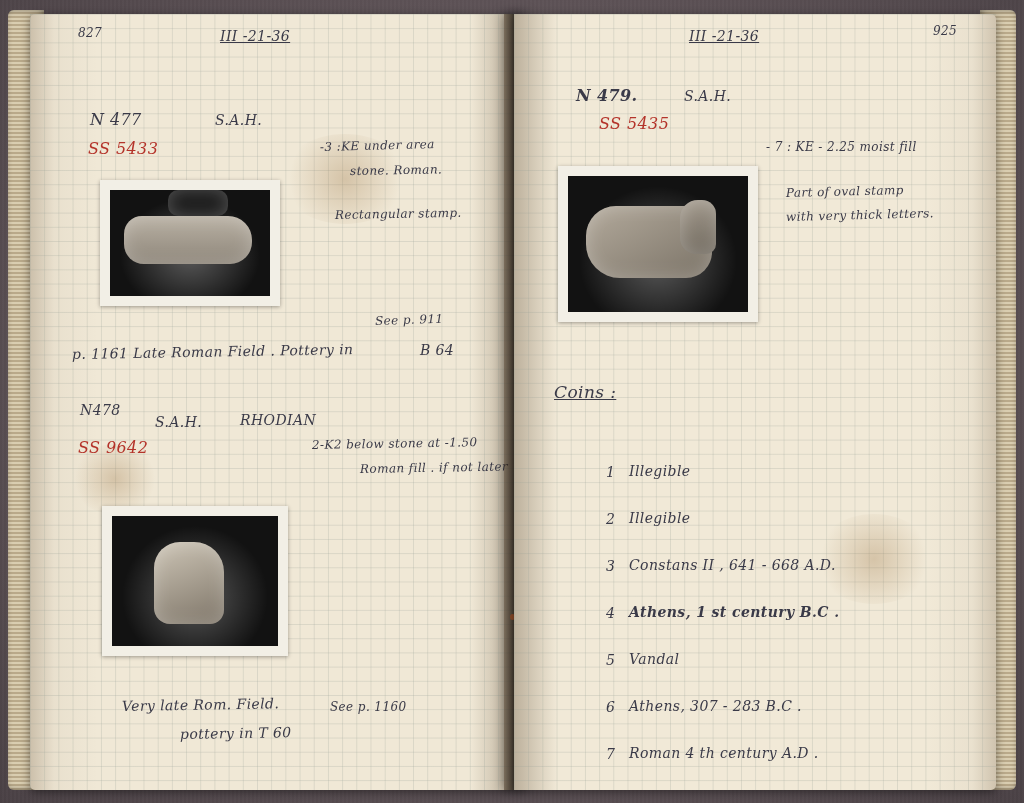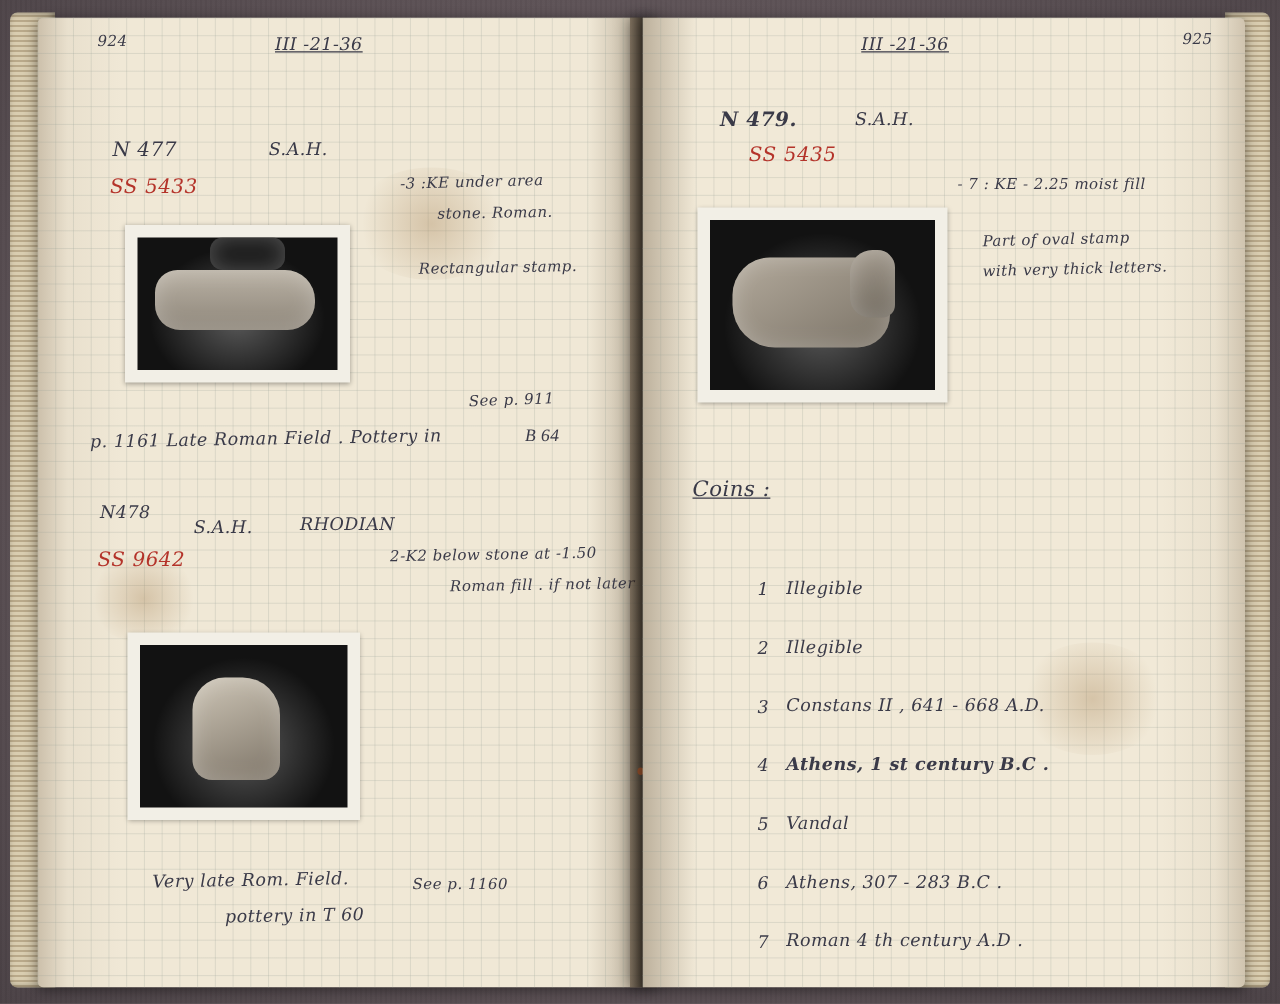--- a/index.html
+++ b/index.html
@@ -122,41 +122,41 @@
 
   <div class="book">
     <div class="book-edge"></div>
     <div class="book-edge right"></div>
 
     <div class="page left">
       <div class="grid"></div>
       <div class="stain" style="left:250px;top:120px;width:130px;height:90px;"></div>
       <div class="stain" style="left:40px;top:430px;width:90px;height:70px;"></div>
 
-      <div class="hw sm" style="left:48px;top:12px;">924</div>
+      <div class="hw sm" style="left:48px;top:12px;">827</div>
       <div class="hw md u" style="left:190px;top:14px;">III -21-36</div>
 
       <div class="hw lg" style="left:60px;top:96px;">N 477</div>
       <div class="hw md" style="left:185px;top:98px;">S.A.H.</div>
       <div class="hw lg ink-red" style="left:58px;top:125px;">SS 5433</div>
       <div class="hw sm" style="left:290px;top:126px;transform:rotate(-1.5deg);">-3 :KE  under area</div>
       <div class="hw sm" style="left:320px;top:150px;transform:rotate(-1deg);">stone.   Roman.</div>
       <div class="hw sm" style="left:305px;top:194px;transform:rotate(-1deg);">Rectangular stamp.</div>
 
       <div class="photo" style="left:70px;top:166px;width:160px;height:106px;">
         <div class="img">
           <div class="glow"></div>
           <div class="sherd" style="left:14px;top:26px;width:128px;height:48px;border-radius:18px 24px 22px 20px;background:linear-gradient(180deg,#b9b1a4,#8e867a);"></div>
           <div class="sherd" style="left:58px;top:0px;width:60px;height:26px;background:#1a1a1a;border-radius:10px;"></div>
         </div>
       </div>
 
       <div class="hw sm" style="left:345px;top:300px;transform:rotate(-2deg);">See p. 911</div>
       <div class="hw md" style="left:42px;top:332px;transform:rotate(-1deg);">p. 1161  Late Roman  Field . Pottery in</div>
-      <div class="hw md" style="left:390px;top:328px;font-family:Liberation Serif, serif;">B 64</div>
+      <div class="hw md" style="left:390px;top:328px;">B 64</div>
 
       <div class="hw md" style="left:50px;top:388px;">N478</div>
       <div class="hw md" style="left:125px;top:400px;">S.A.H.</div>
       <div class="hw md" style="left:210px;top:398px;">RHODIAN</div>
       <div class="hw lg ink-red" style="left:48px;top:424px;">SS 9642</div>
       <div class="hw sm" style="left:282px;top:424px;transform:rotate(-1deg);">2-K2   below stone at -1.50</div>
       <div class="hw sm" style="left:330px;top:448px;transform:rotate(-1deg);">Roman fill . if not later</div>
 
       <div class="photo" style="left:72px;top:492px;width:166px;height:130px;">
         <div class="img">
@@ -172,21 +172,21 @@
 
     <div class="gutter">
       <div class="gutter-dot" style="left:6px;top:600px;"></div>
       <div class="gutter-dot" style="left:13px;top:604px;"></div>
     </div>
 
     <div class="page right">
       <div class="grid"></div>
       <div class="stain" style="left:300px;top:500px;width:120px;height:90px;"></div>
 
-      <div class="hw sm" style="left:432px;top:10px;font-style:italic;">925</div>
+      <div class="hw sm" style="left:419px;top:10px;font-style:italic;">925</div>
       <div class="hw md u" style="left:175px;top:14px;">III -21-36</div>
 
       <div class="hw lg" style="left:62px;top:72px;font-weight:bold;">N 479.</div>
       <div class="hw md" style="left:170px;top:74px;">S.A.H.</div>
       <div class="hw lg ink-red" style="left:52px;top:100px;margin-left:33px;">SS 5435</div>
       <div class="hw sm" style="left:252px;top:126px;">- 7 : KE  -  2.25  moist fill</div>
 
       <div class="photo" style="left:44px;top:152px;width:180px;height:136px;">
         <div class="img">
           <div class="glow"></div>

